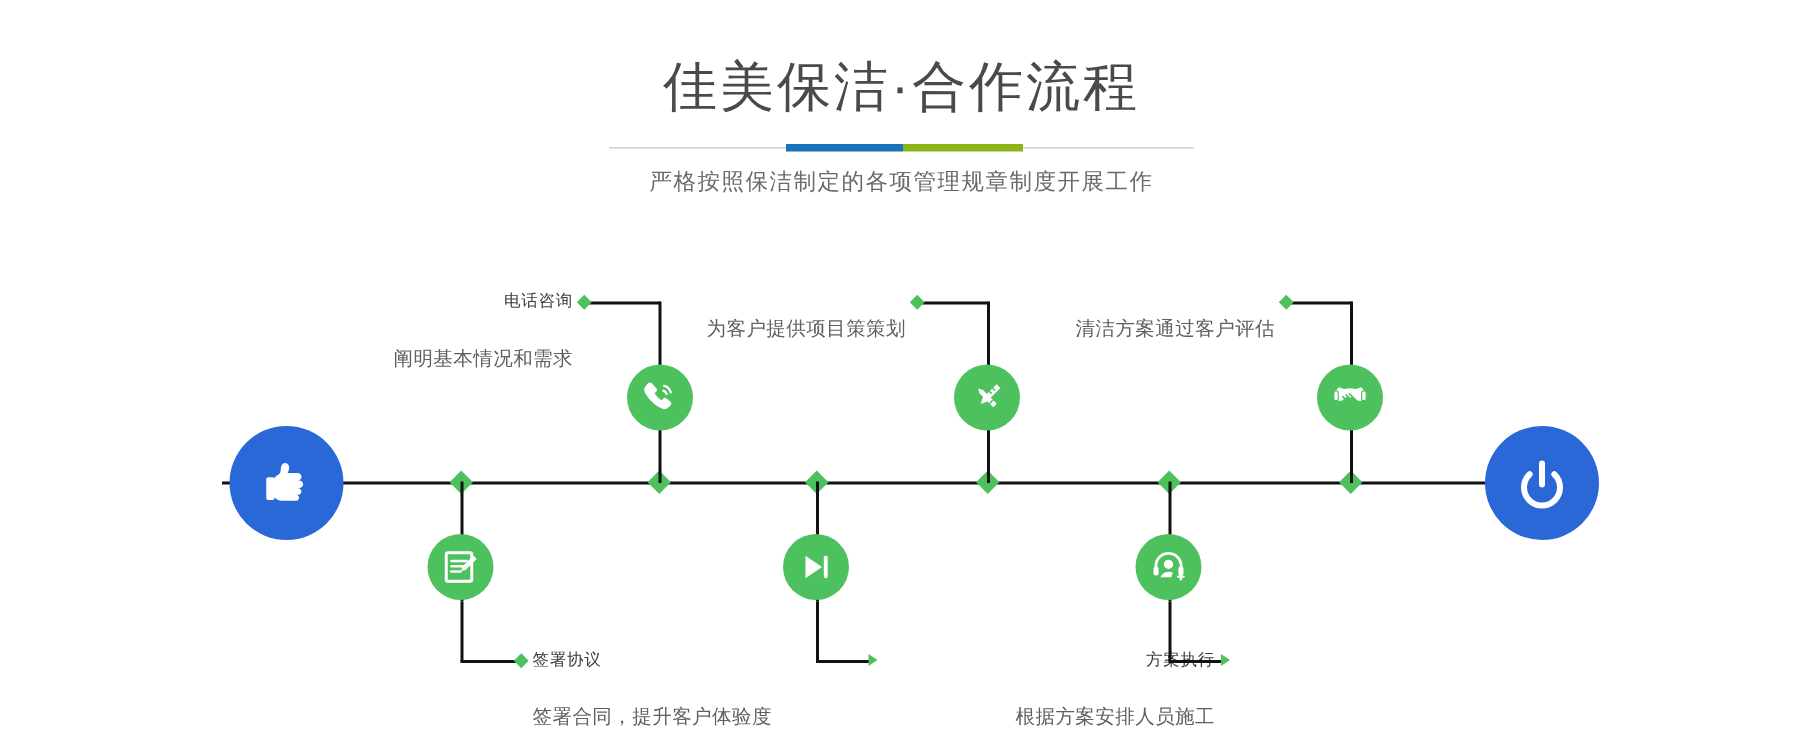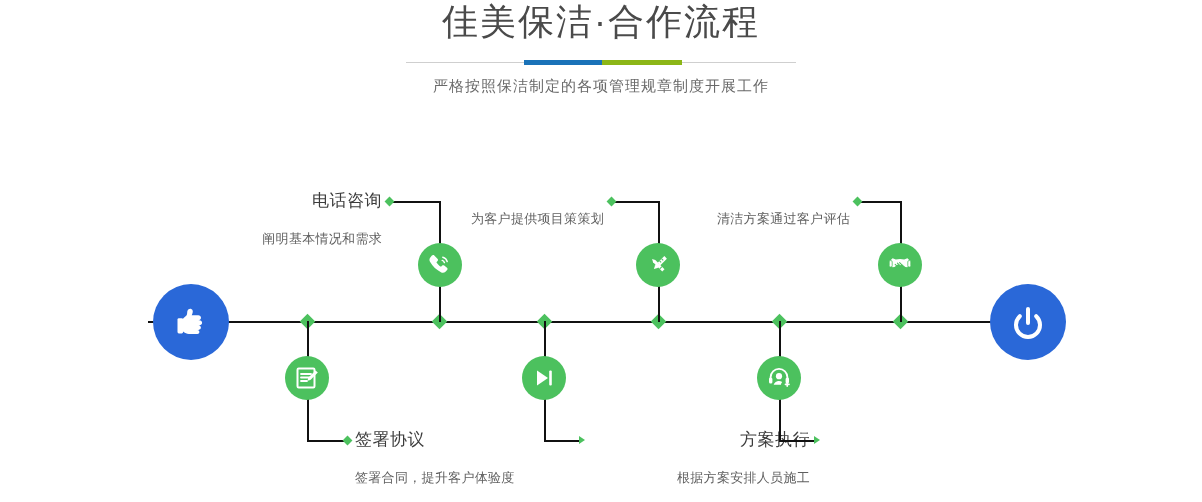--- a/index.html
+++ b/index.html
@@ -21,20 +21,21 @@
   
   .header {
     position: absolute;
     left: 0;
     top: 0;
     width: 1202px;
     text-align: center;
   }
   .title {
     margin: 0;
+    padding-top: 36px;
     font-size: 36px;
     line-height: 44px;
     font-weight: normal;
     letter-spacing: 2px;
     color: #4a4a4a;
     white-space: nowrap;
   }
   .divider {
     position: relative;
     width: 390px;
@@ -117,21 +118,21 @@
     display: flex;
     align-items: center;
     justify-content: center;
     z-index: 3;
   }
   .node-circle svg { display: block; }
 
   
   .callout { position: absolute; }
   .callout .cap {
-    font-size: 17px;
+    font-size: 11px;
     line-height: 20px;
     color: #3c3c3c;
     letter-spacing: 0.5px;
     white-space: nowrap;
   }
   .callout .desc {
     font-size: 13px;
     line-height: 19px;
     color: #5f5f5f;
     letter-spacing: 0.3px;

